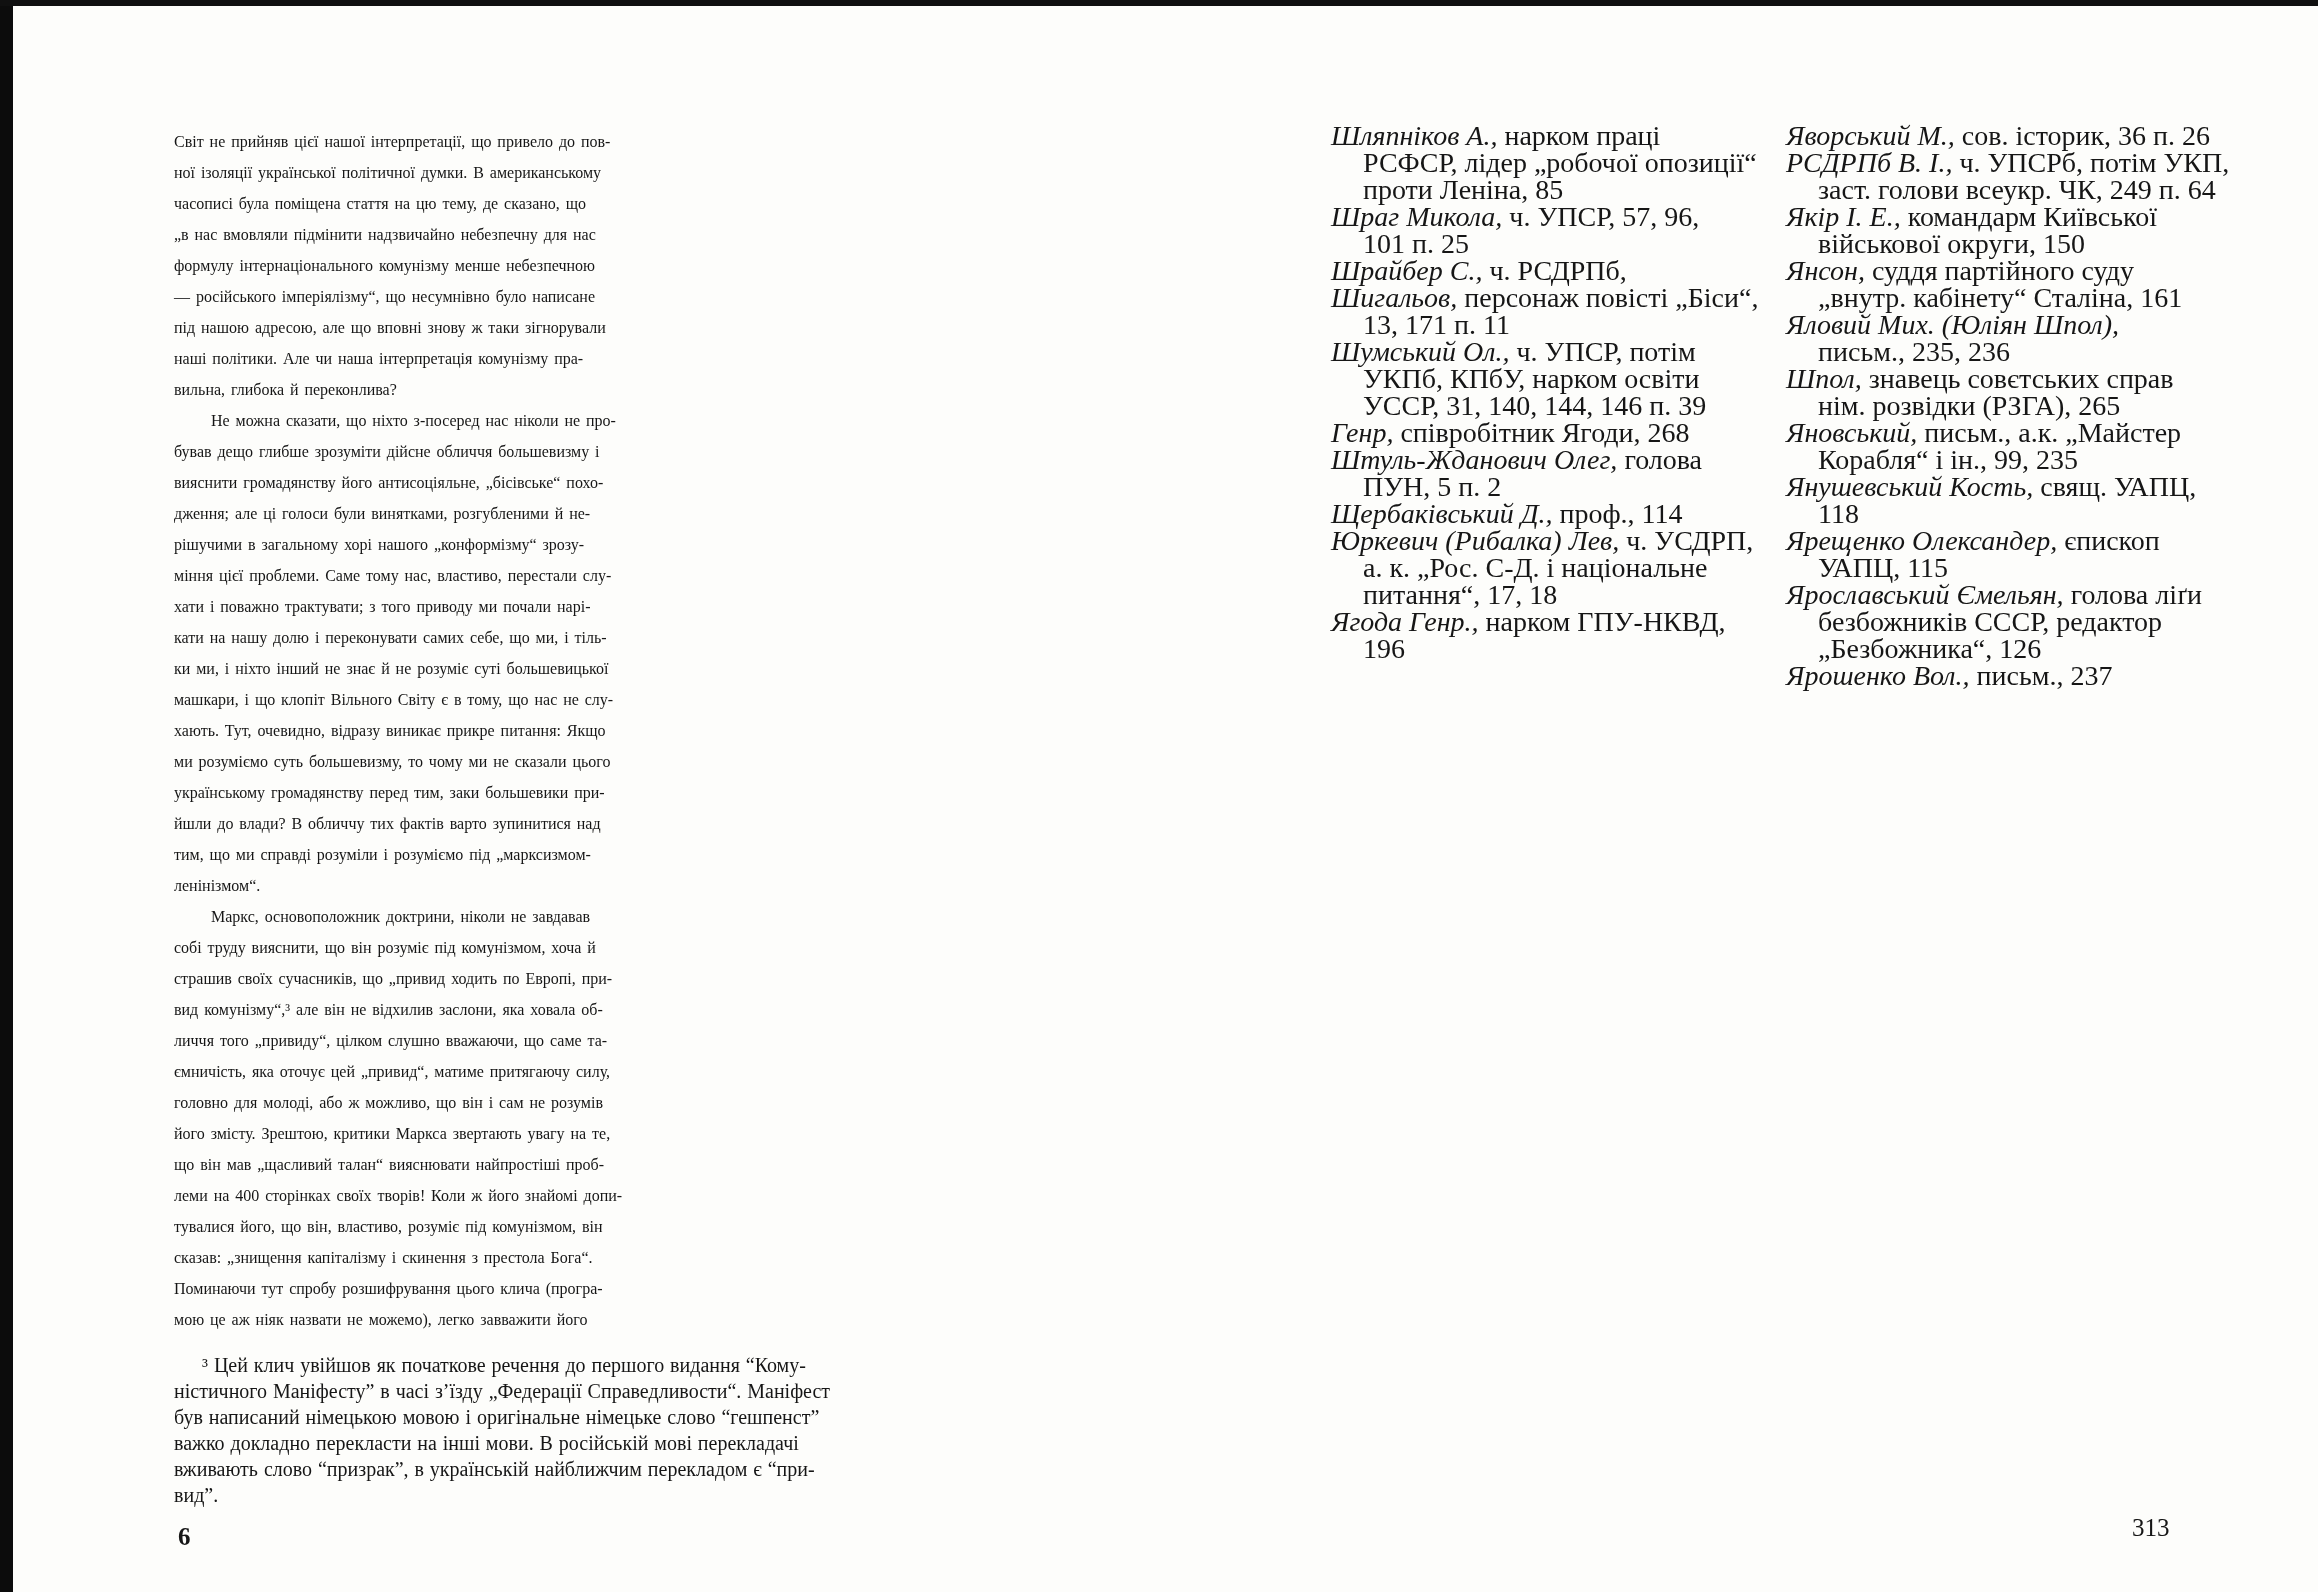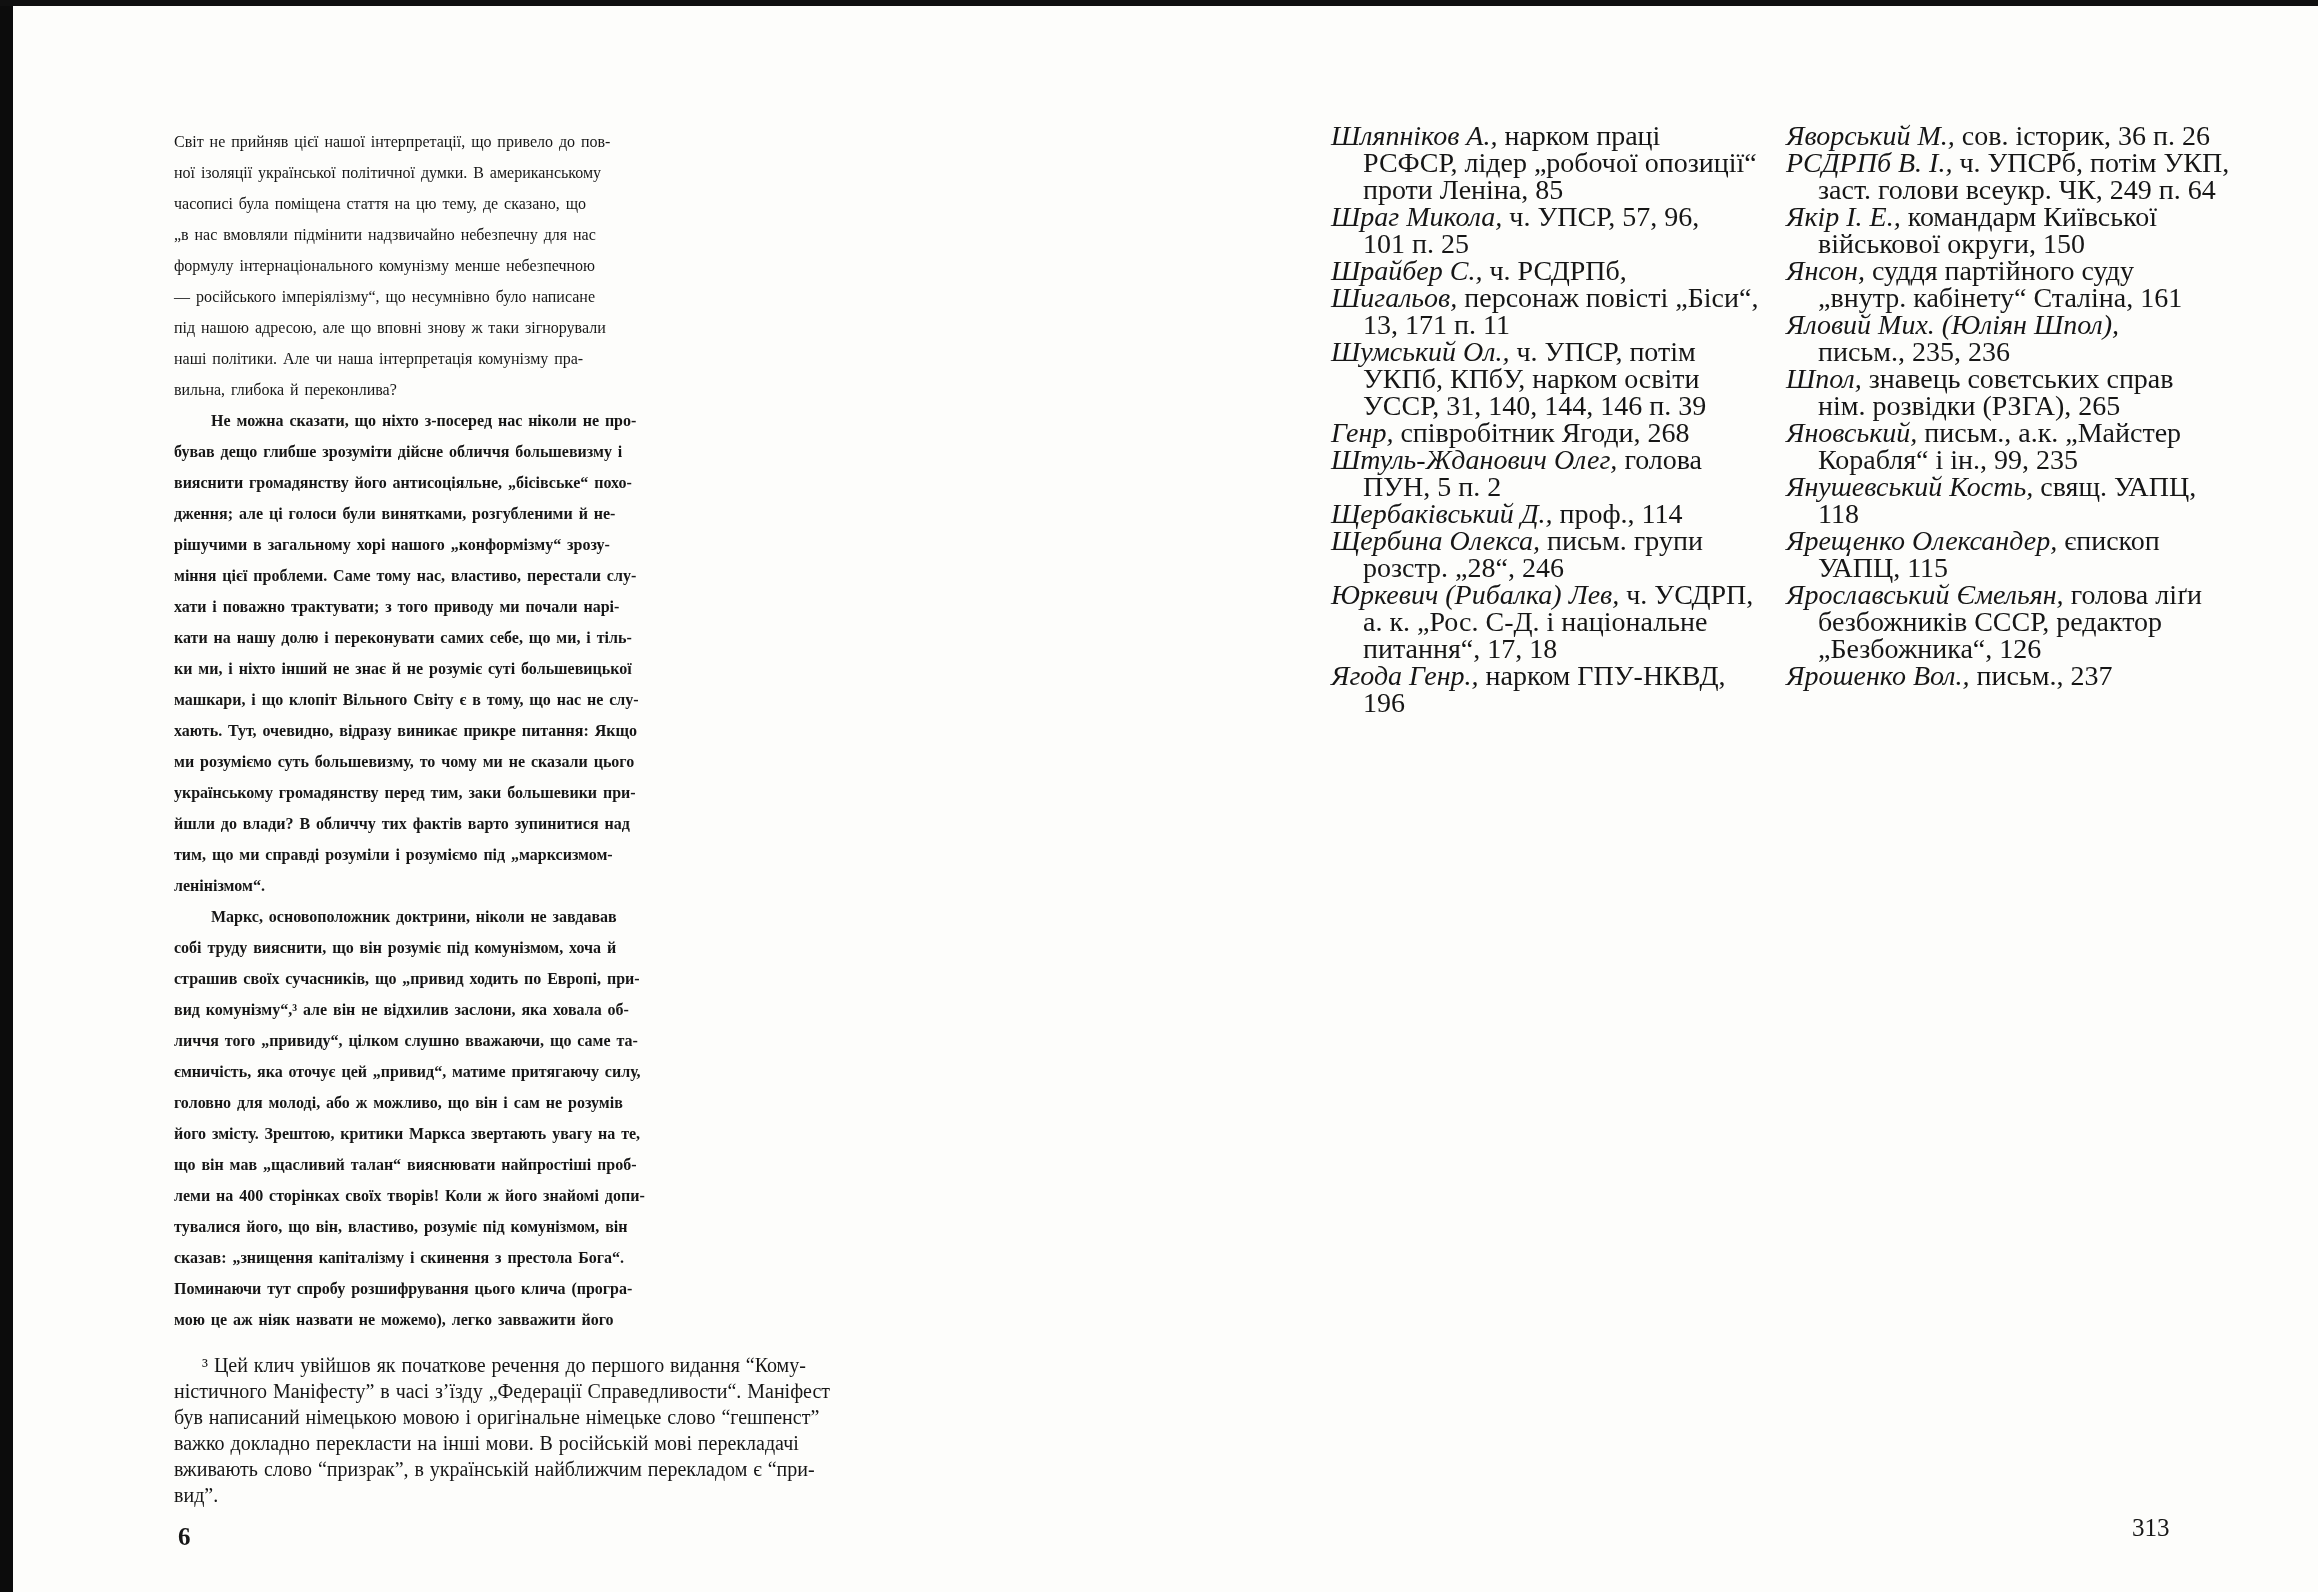--- a/index.html
+++ b/index.html
@@ -27,21 +27,21 @@
     left: 174px; top: 126px;
     width: 881px;
     font-size: 16px;
     line-height: 31px;
     word-spacing: 1.9px;
   }
   .para {
     margin: 0;
     white-space: pre-line;
   }
-  .para.indent { text-indent: 37px; font-weight: bold; }
+  .para.indent { text-indent: 37px; }
   .footnote {
     position: absolute;
     left: 174px; top: 1352px;
     width: 889px;
     font-size: 20px;
     line-height: 26px;
     white-space: pre-line;
     text-indent: 28px;
     word-spacing: 0.9px;
   }
@@ -143,22 +143,20 @@
 УКПб, КПбУ, нарком освіти
 УССР, 31, 140, 144, 146 п. 39</span></div>
 
   <div class="index-entry"><span class="entry-name">Генр,</span><span class="entry-rest"> співробітник Ягоди, 268</span></div>
 
   <div class="index-entry"><span class="entry-name">Штуль-Жданович Олег,</span><span class="entry-rest"> голова
 ПУН, 5 п. 2</span></div>
 
   <div class="index-entry"><span class="entry-name">Щербаківський Д.,</span><span class="entry-rest"> проф., 114</span></div>
 
-  <div class="index-entry"><span class="entry-name">Щербина Олекса,</span><span class="entry-rest"> письм. групи
-розстр. „28“, 246</span></div>
 
   <div class="index-entry"><span class="entry-name">Юркевич (Рибалка) Лев,</span><span class="entry-rest"> ч. УСДРП,
 а. к. „Рос. С-Д. і національне
 питання“, 17, 18</span></div>
 
   <div class="index-entry"><span class="entry-name">Ягода Генр.,</span><span class="entry-rest"> нарком ГПУ-НКВД,
 196</span></div>
 </div>
 
   <div class="index-col col2">

